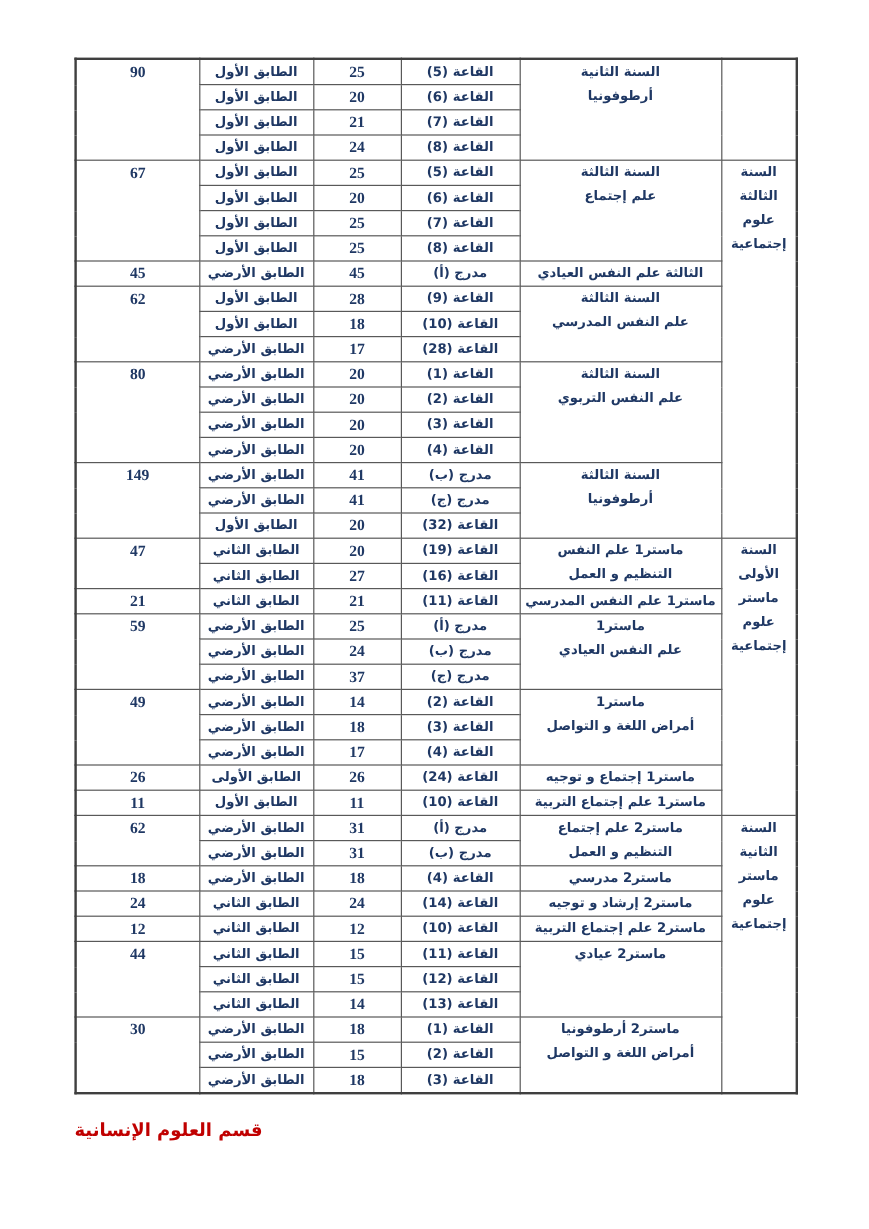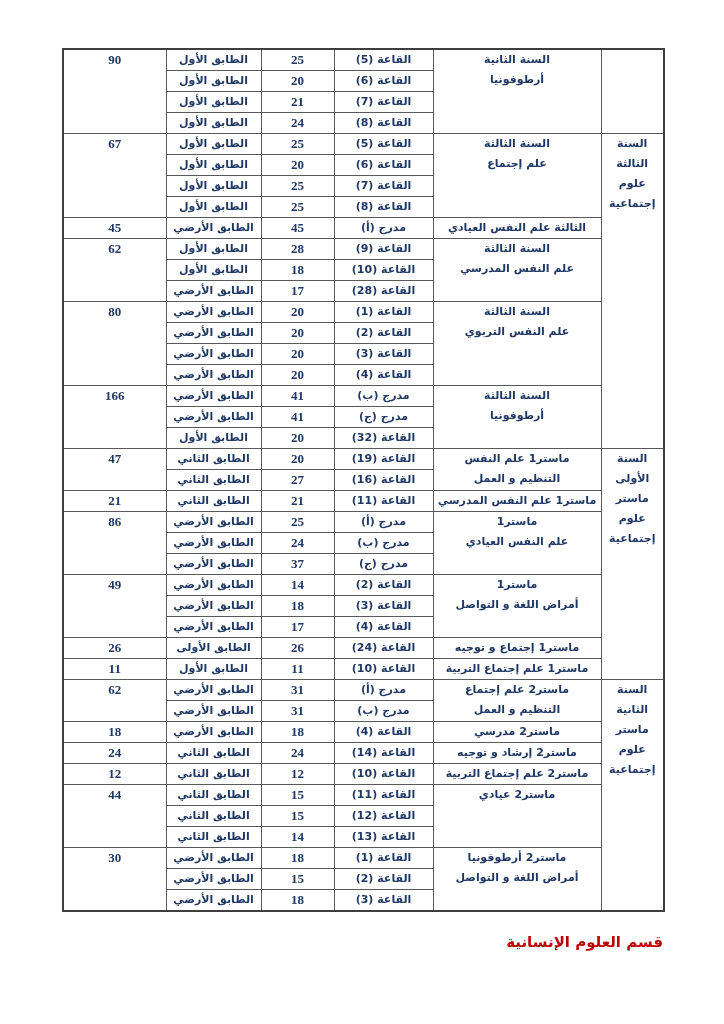--- a/index.html
+++ b/index.html
@@ -44,21 +44,21 @@
   }
   table.rooms td.num {
     font-family: "Liberation Serif", serif;
     font-size: 13px;
   }
   .footer-title {
     position: absolute;
     left: 62px;
     top: 933px;
     width: 601px;
-    text-align: right;
+    text-align: left;
     direction: rtl;
     color: var(--footer-color, #C00000);
     font-weight: bold;
     font-size: 15px;
     font-family: "DejaVu Sans", sans-serif;
   }
 </style>
 </head>
 <body>
 
@@ -172,21 +172,21 @@
           <td>القاعة (4)</td>
           <td class="num">20</td>
           <td>الطابق الأرضي</td>
         </tr>
         <tr>
           <td rowspan="3" class="merged">السنة الثالثة
 أرطوفونيا</td>
           <td>مدرج (ب)</td>
           <td class="num">41</td>
           <td>الطابق الأرضي</td>
-          <td rowspan="3" class="merged num">166</td>
+          <td rowspan="3" class="merged num">149</td>
         </tr>
         <tr>
           <td>مدرج (ج)</td>
           <td class="num">41</td>
           <td>الطابق الأرضي</td>
         </tr>
         <tr>
           <td>القاعة (32)</td>
           <td class="num">20</td>
           <td>الطابق الأول</td>
@@ -215,21 +215,21 @@
           <td class="num">21</td>
           <td>الطابق الثاني</td>
           <td class="merged num">21</td>
         </tr>
         <tr>
           <td rowspan="3" class="merged">ماستر1
 علم النفس العيادي</td>
           <td>مدرج (أ)</td>
           <td class="num">25</td>
           <td>الطابق الأرضي</td>
-          <td rowspan="3" class="merged num">86</td>
+          <td rowspan="3" class="merged num">59</td>
         </tr>
         <tr>
           <td>مدرج (ب)</td>
           <td class="num">24</td>
           <td>الطابق الأرضي</td>
         </tr>
         <tr>
           <td>مدرج (ج)</td>
           <td class="num">37</td>
           <td>الطابق الأرضي</td>

